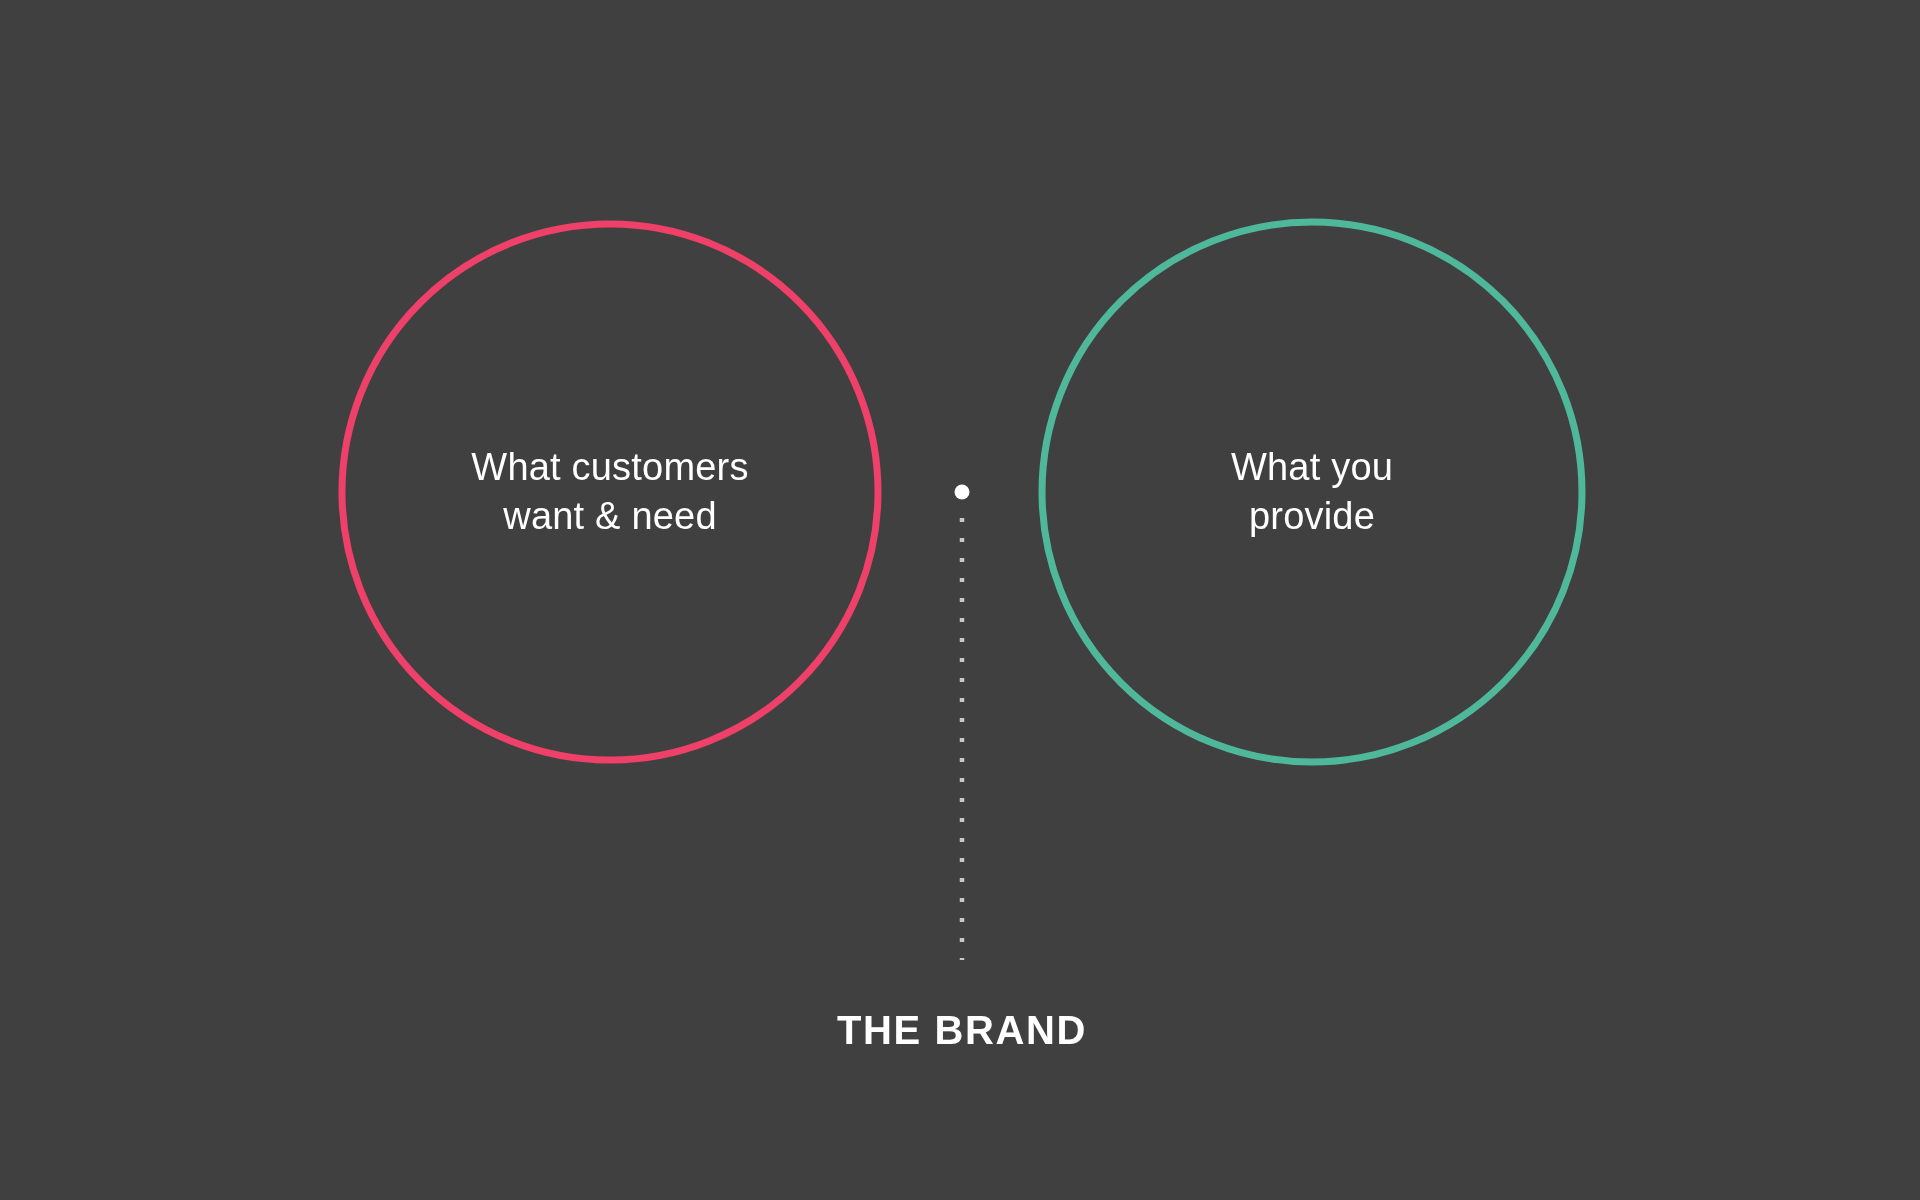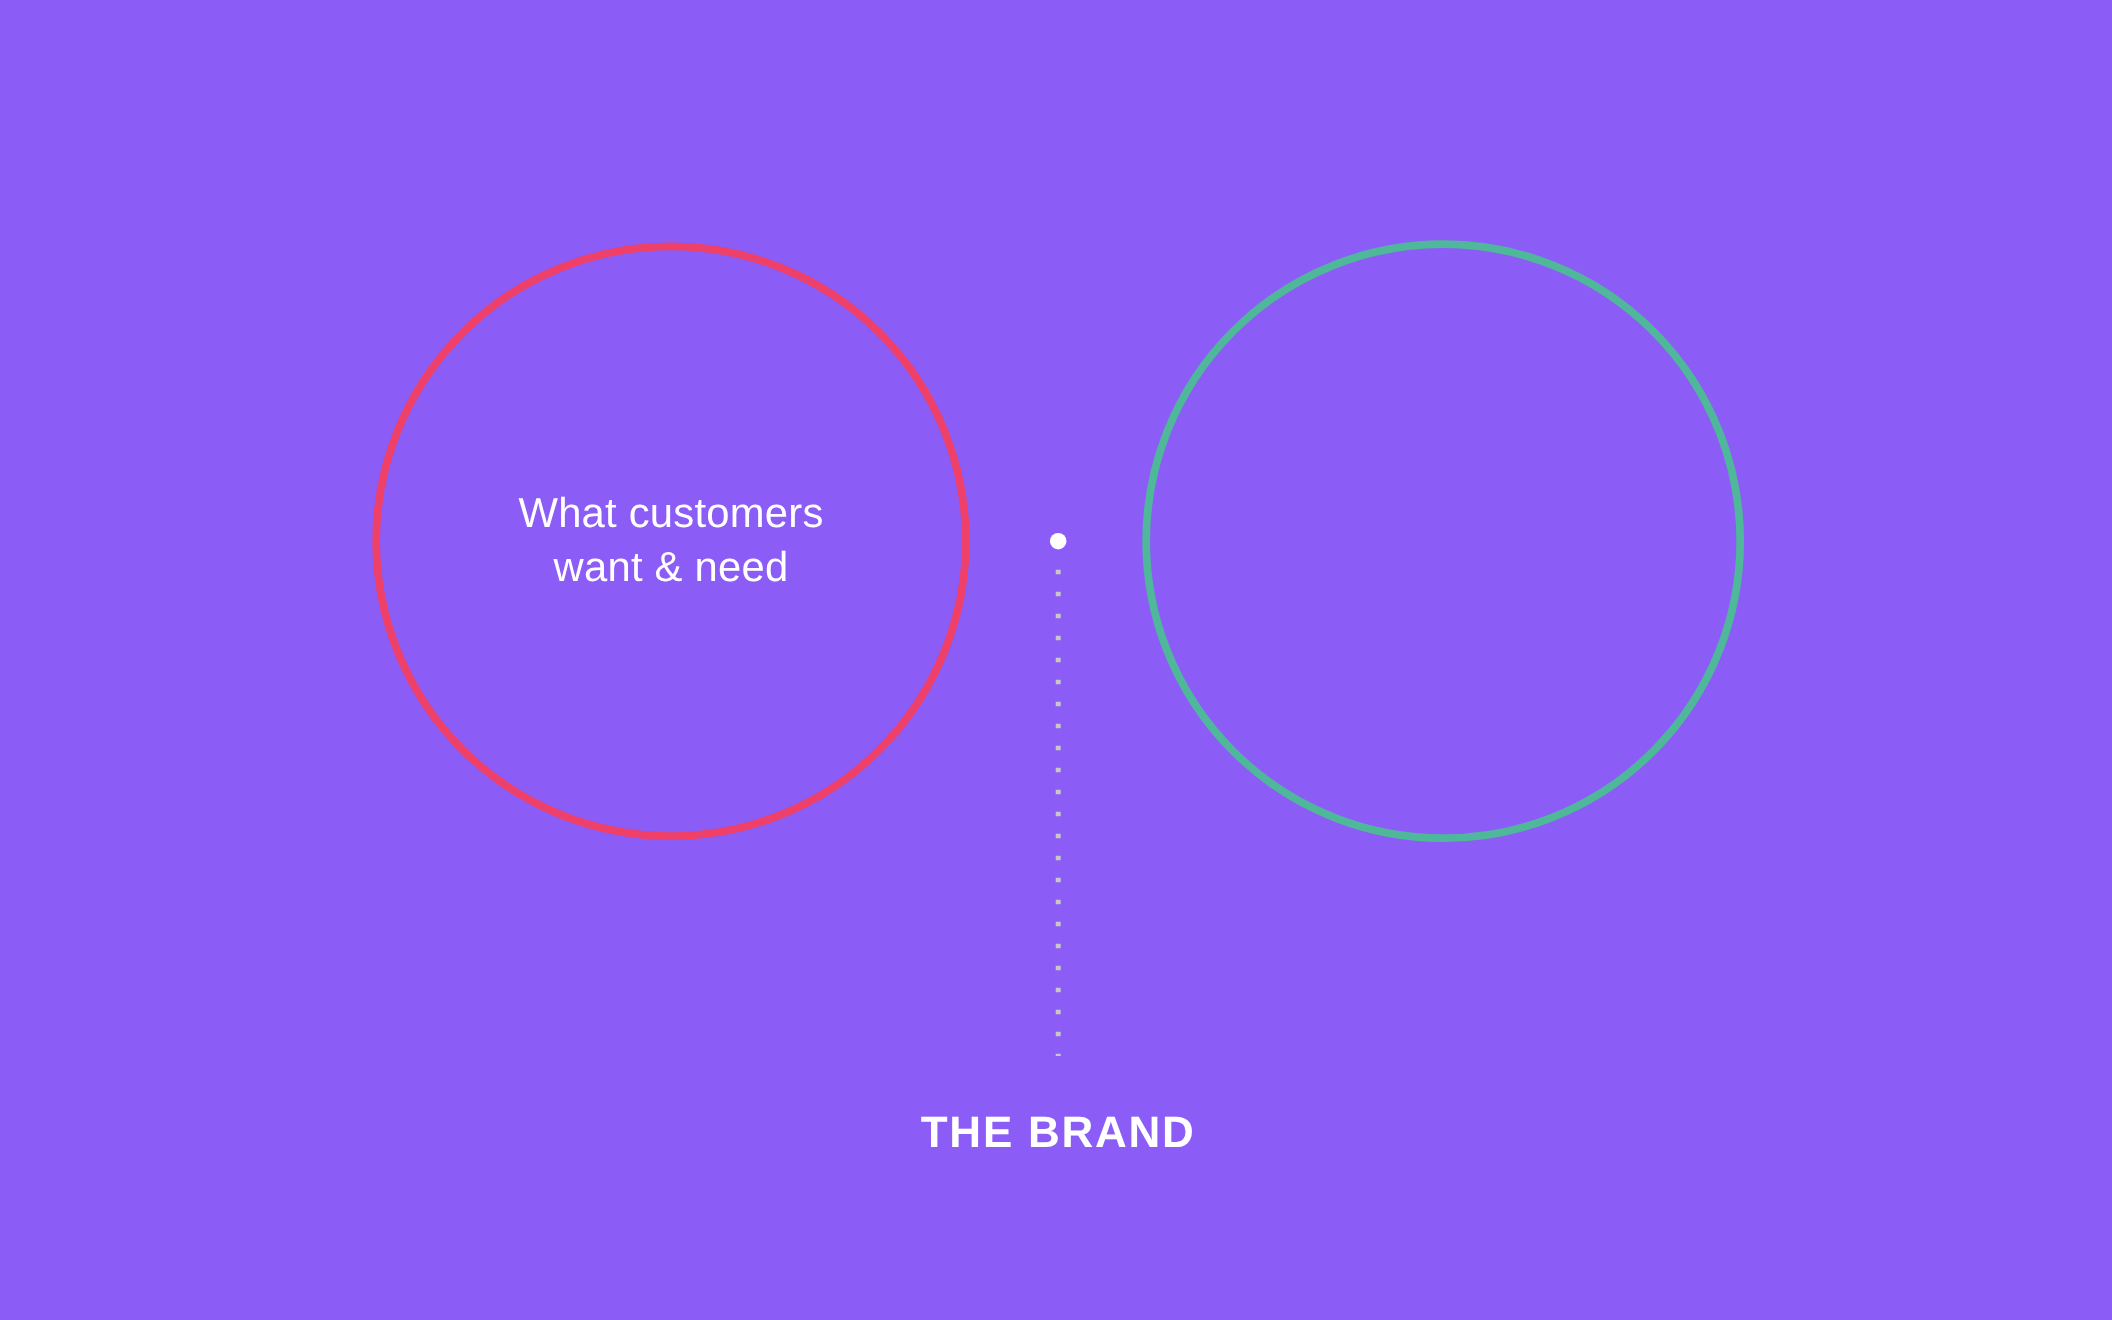--- a/index.html
+++ b/index.html
@@ -15,21 +15,21 @@
     font-family: "Liberation Sans", sans-serif;
     position: relative;
   }
 
   #stage {
     position: absolute;
     left: 0;
     top: 0;
     width: 1920px;
     height: 1200px;
-    background: #8b5cf6;
+    background: #404040;
   }
 
   .canvas-svg {
     position: absolute;
     left: 0;
     top: 0;
     width: 1920px;
     height: 1200px;
     display: block;
   }
@@ -84,16 +84,18 @@
     <circle cx="1312" cy="492" r="270" fill="none" stroke="#4FB89B" stroke-width="7"></circle>
 
     <circle cx="962" cy="492" r="7.5" fill="#FFFFFF"></circle>
 
     <line x1="962" y1="518" x2="962" y2="960" stroke="#C9C7C7" stroke-width="4.5" stroke-linecap="butt" stroke-dasharray="4 16"></line>
   </svg>
 
   <div class="circle-label" id="label-left">What customers
 want &amp; need</div>
 
+  <div class="circle-label" id="label-right">What you
+provide</div>
 
   <div id="brand-caption">THE BRAND</div>
 
 </div>
 
 </body></html>

